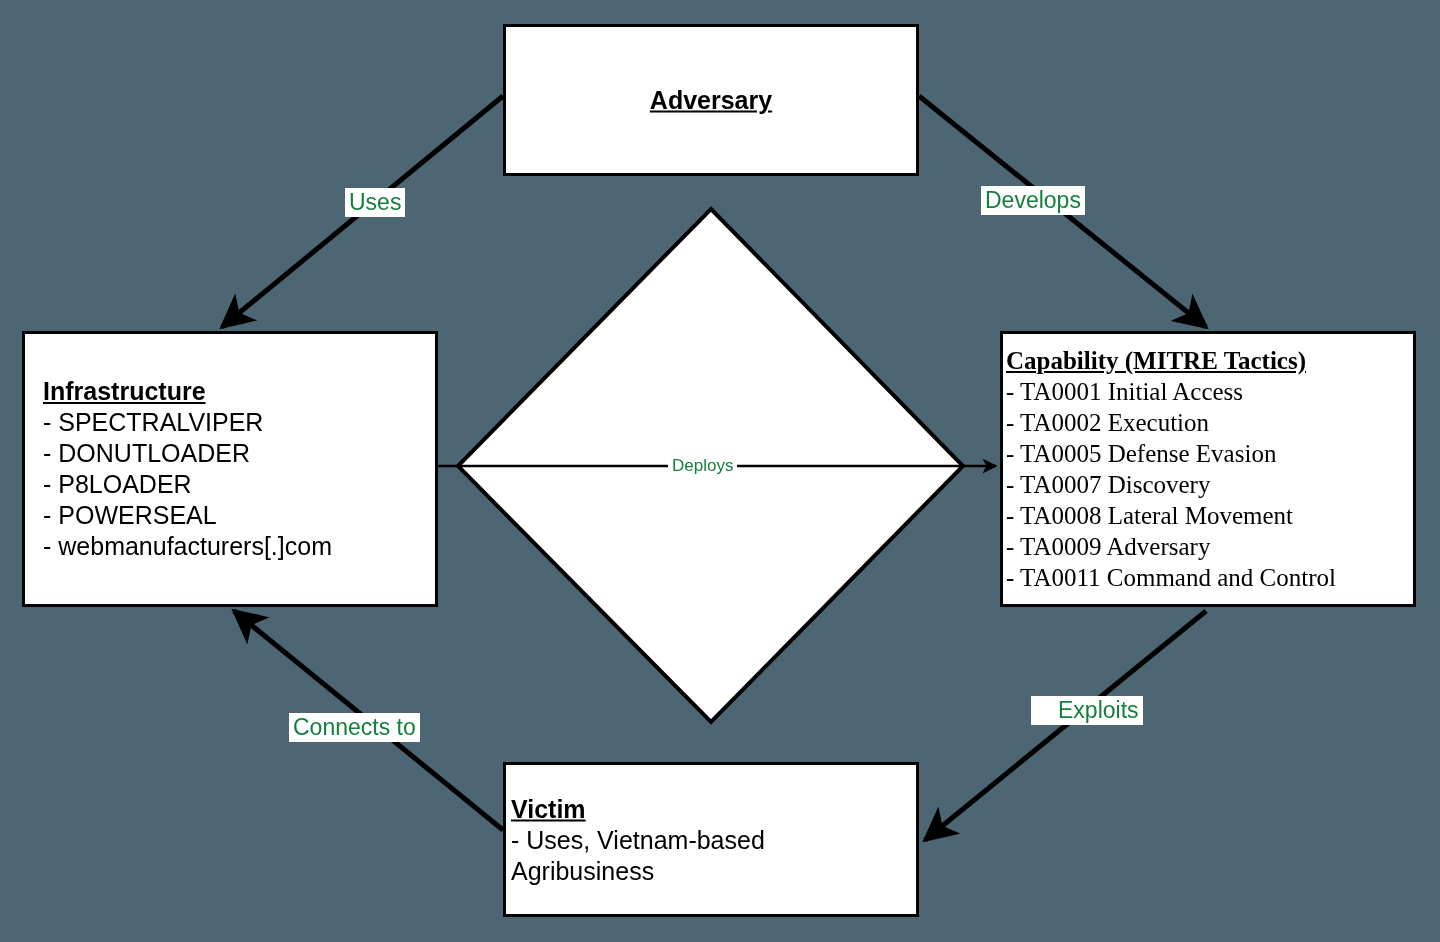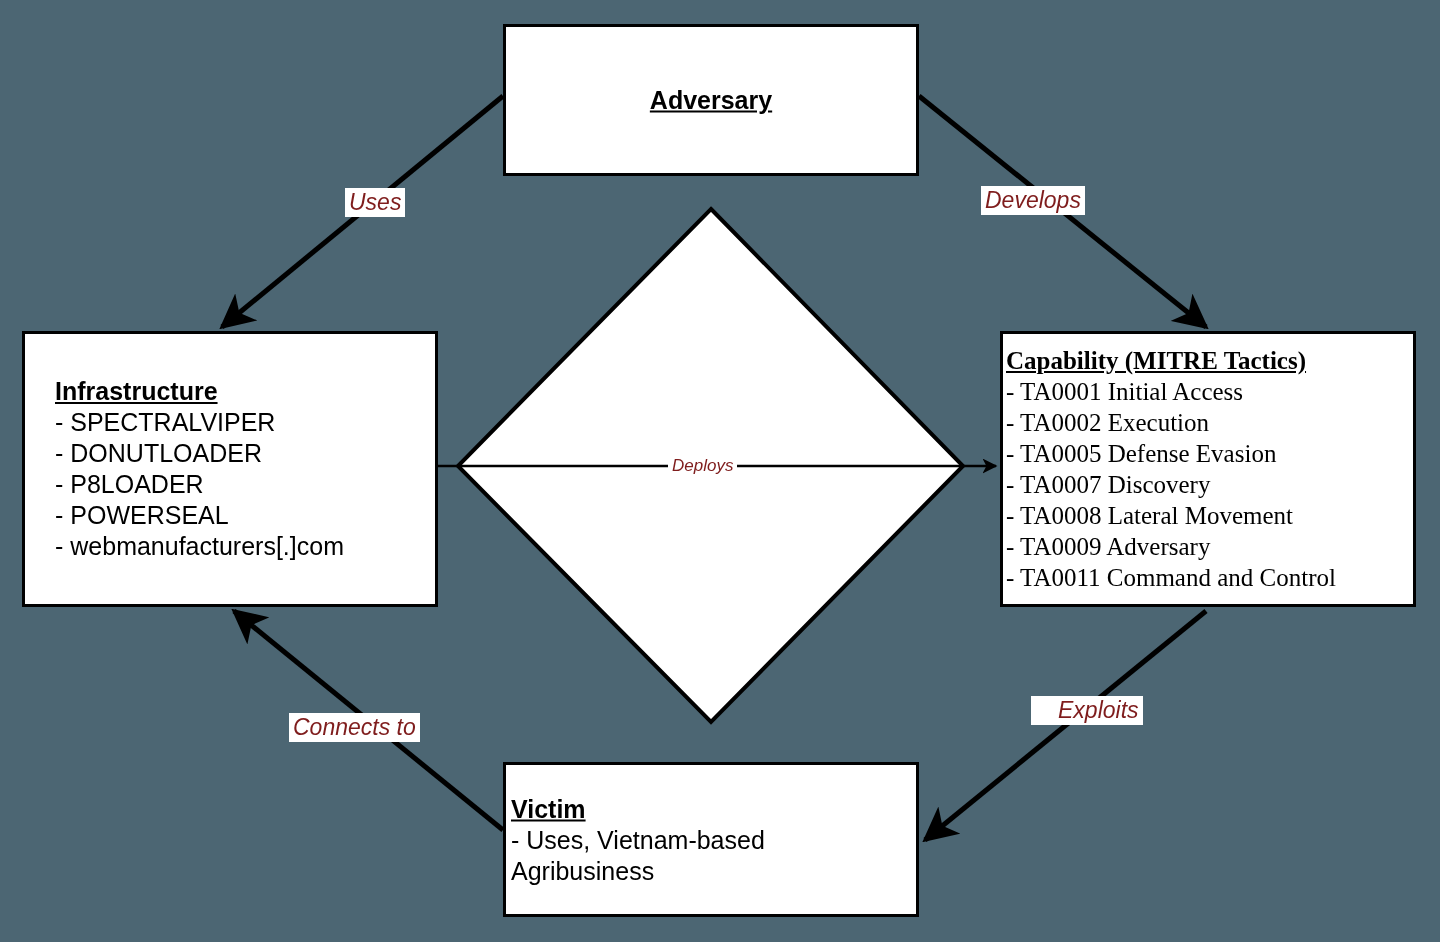--- a/index.html
+++ b/index.html
@@ -67,21 +67,21 @@
   }
   
   #node-infrastructure {
     left: 22px;
     top: 331px;
     width: 416px;
     height: 276px;
   }
   #node-infrastructure .node-inner {
     text-align: left;
-    padding-left: 30px;
+    padding-left: 18px;
   }
   
   #node-capability {
     left: 1000px;
     top: 331px;
     width: 416px;
     height: 276px;
   }
   #node-capability .node-inner {
     text-align: left;
@@ -101,27 +101,26 @@
     padding-left: 5px;
   }
   #node-victim .node-line {
     white-space: normal;
   }
 
   
   .edge-label {
     position: absolute;
     background: #ffffff;
-    color: #7f1d1d;
+    color: #15803d;
     font-size: 23px;
     line-height: 27px;
     padding: 1px 4px;
     white-space: nowrap;
     box-sizing: border-box;
-    font-style: italic;
   }
   #label-uses      { left: 345px;  top: 188px; }
   #label-develops  { left: 981px;  top: 186px; }
   #label-connects  { left: 289px;  top: 713px; }
   #label-exploits  { left: 1031px; top: 696px; padding-left: 27px; }
   #label-deploys {
     left: 668px;
     top: 452px;
     background: #ffffff;
     padding: 0 4px;

